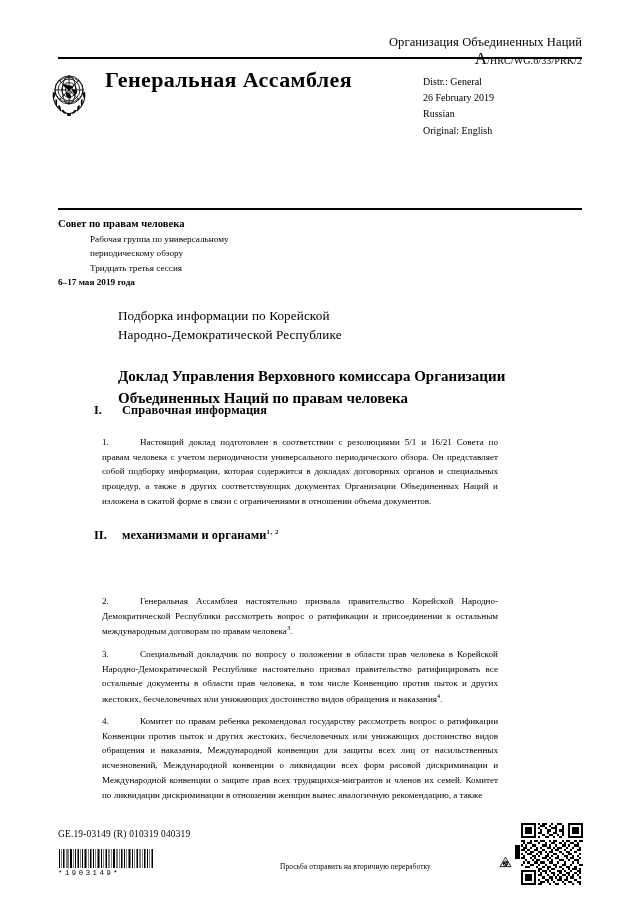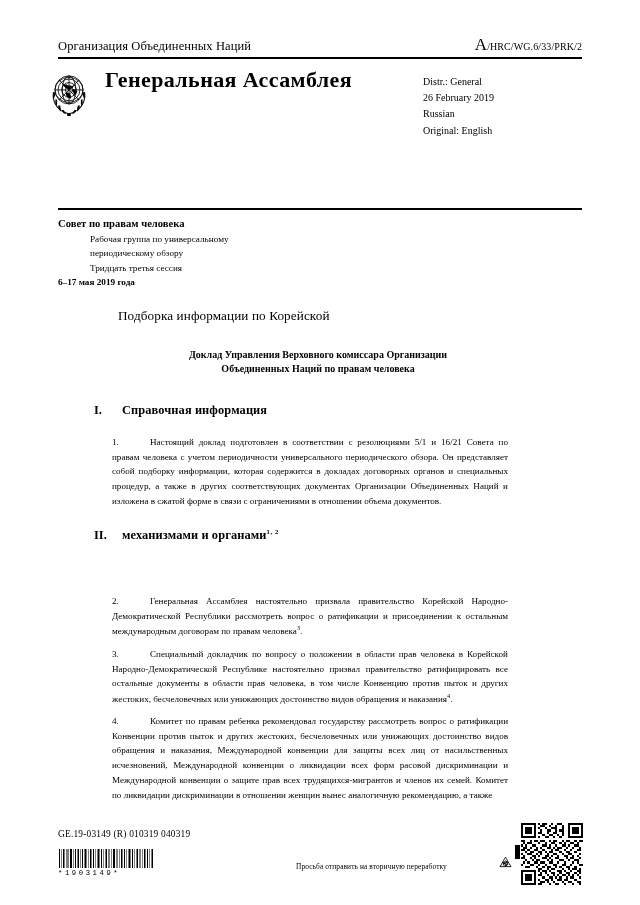--- a/index.html
+++ b/index.html
@@ -28,20 +28,21 @@
   .masthead {
     position: absolute;
     left: 58px;
     top: 36px;
     width: 524px;
   }
   .masthead-row {
     display: flex;
     align-items: flex-end;
     justify-content: space-between;
+    flex-direction: column;
   }
   .org-name {
     font-size: 12.5px;
     letter-spacing: 0.1px;
     line-height: 1.1;
     white-space: nowrap;
   }
   .doc-symbol {
     font-size: 10px;
     letter-spacing: 0.1px;
@@ -118,25 +119,24 @@
     top: 307px;
     width: 400px;
   }
   .doc-title {
     font-size: 13.2px;
     font-weight: normal;
     line-height: 1.42;
     letter-spacing: 0.1px;
   }
   .doc-subtitle {
-    font-size: 10px;
+    font-size: 15px;
     font-weight: bold;
     line-height: 1.45;
     margin-top: 22px;
-    text-align: center;
   }
 
   
   .section {
     position: absolute;
     width: 464px;
     left: 94px;
   }
   .sec-head {
     display: flex;
@@ -159,21 +159,21 @@
     font-weight: bold;
     letter-spacing: 0.6px;
   }
 
   #section-1 { top: 402px; }
   #section-2 { top: 527px; }
 
   
   .para {
     position: absolute;
-    left: 112px;
+    left: 102px;
     width: 396px;
     font-size: 9.1px;
     line-height: 1.62;
     text-align: justify;
     text-justify: inter-word;
   }
   .para .pnum {
     display: inline-block;
     width: 38px;
     text-indent: 0;
@@ -209,21 +209,21 @@
     top: 869px;
     width: 96px;
     font-size: 7.2px;
     letter-spacing: 2.6px;
     text-align: left;
     font-family: "Liberation Mono", "DejaVu Sans Mono", monospace;
     white-space: nowrap;
   }
   .recycle-note {
     position: absolute;
-    left: 296px;
+    left: 280px;
     top: 862px;
     font-size: 7.4px;
     white-space: nowrap;
     letter-spacing: 0.1px;
   }
   .recycle-icon {
     position: absolute;
     left: 497px;
     top: 855px;
     width: 17px;
@@ -312,20 +312,21 @@
     <div class="lead">Совет по правам человека</div>
     <div class="b">Рабочая группа по универсальному</div>
     <div class="b">периодическому обзору</div>
     <div class="b">Тридцать третья сессия</div>
     <div class="dates">6–17 мая 2019 года</div>
   </div>
 
   <div class="title-block">
     <div class="doc-title">
       <div>Подборка информации по Корейской</div>
+      <div>Народно-Демократической Республике</div>
     </div>
     <div class="doc-subtitle">
       <div>Доклад Управления Верховного комиссара Организации</div>
       <div>Объединенных Наций по правам человека</div>
     </div>
   </div>
 
   <div class="section" id="section-1">
     <div class="sec-head">
       <div class="sec-num">I.</div>

